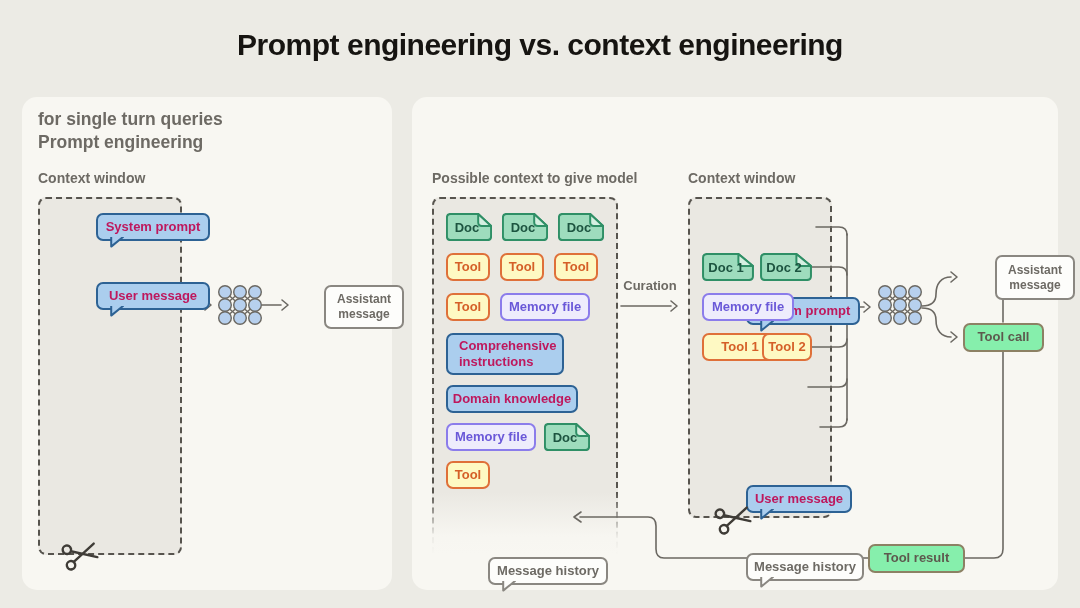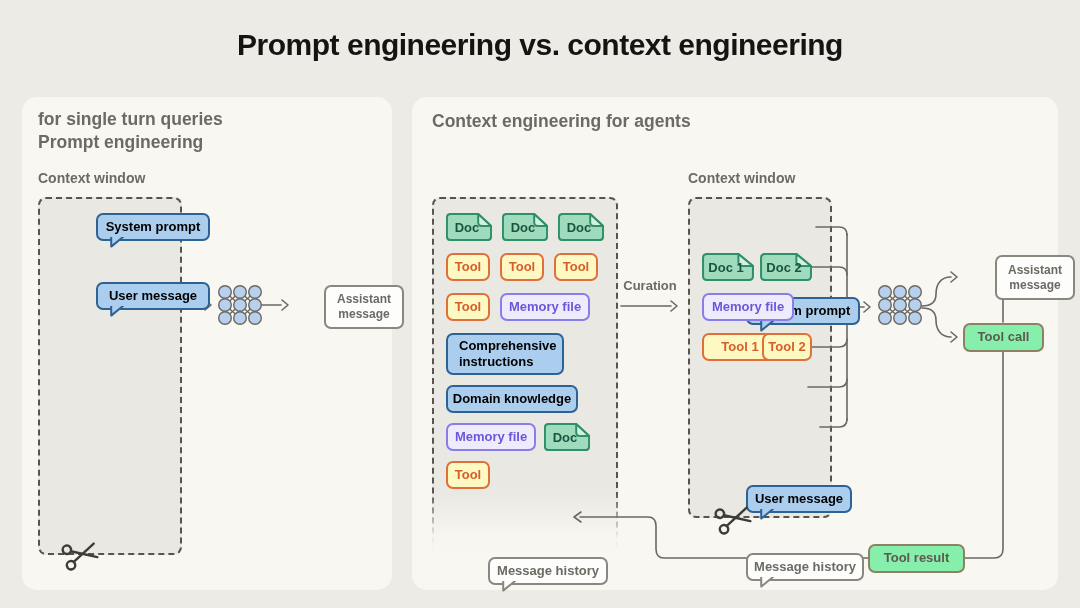--- a/index.html
+++ b/index.html
@@ -7,21 +7,21 @@
   .stage{position:relative;width:1080px;height:608px;background:#ecebe5;overflow:hidden;padding-left:44px;}
   .abs{position:absolute;box-sizing:border-box;}
   .page-title{left:0;top:28px;width:1080px;text-align:center;font-size:30px;font-weight:700;color:#161411;letter-spacing:-0.5px;}
   .panel{background:#f8f7f2;border-radius:15px;}
   .panel-heading{font-size:17.5px;font-weight:700;color:#6d6a64;line-height:1.32;}
   .section-label{font-size:14px;font-weight:700;color:#6d6a64;}
   .dashed-box{background:#eae8e2;border:2px dashed #57544e;border-radius:8px;}
   .dashed-box.no-bottom{border-bottom:none;border-bottom-left-radius:0;border-bottom-right-radius:0;}
   .fade{background:linear-gradient(to bottom, rgba(248,247,242,0) 0%, rgba(248,247,242,0.92) 55%, #f8f7f2 78%);}
   .box{display:flex;align-items:center;justify-content:center;font-size:13px;font-weight:700;border-radius:7px;border:2px solid;text-align:center;line-height:1.25;}
-  .blue{background:#abceee;border-color:#2d6294;color:#000000;}
+  .blue{background:#abceee;border-color:#2d6294;color:#be185d;}
   .orange{background:#fef9c3;border-color:#df7039;color:#d55f28;}
   .purple{background:#eeecfc;border-color:#8b7ceb;color:#6a58d8;}
   .white{background:#fdfdfb;border-color:#8a8781;color:#6d6a64;}
   .tan{background:#86efac;border-color:#8c8164;color:#5d594e;}
   .left-text{justify-content:flex-start;text-align:left;padding-left:11px;}
   .out-box{font-size:12px;margin-left:32px;}
   .doc{position:absolute;}
   .doc svg.docshape{position:absolute;left:0;top:0;width:100%;height:100%;}
   .d-body{fill:#9edcbd;stroke:#2f8f66;stroke-width:2;vector-effect:non-scaling-stroke;stroke-linejoin:round;}
   .d-fold{fill:#d5f0e1;stroke:#2f8f66;stroke-width:2;vector-effect:non-scaling-stroke;stroke-linejoin:round;}
@@ -46,21 +46,21 @@
 
   <div class="abs panel" style="left:22px;top:97px;width:370px;height:493px;"></div>
   <div class="abs panel" style="left:412px;top:97px;width:646px;height:493px;"></div>
 
   <div class="abs panel-heading" style="left:38px;top:108px;">
     <div>for single turn queries</div>
     <div>Prompt engineering</div>
   </div>
   <div class="abs section-label" style="left:38px;top:170px;">Context window</div>
 
-  <div class="abs panel-heading" style="left:432px;top:110px;">Context engineering for agents</div>
+  <div class="abs section-label" style="left:432px;top:170px;">Possible context to give model</div>
   <div class="abs section-label" style="left:688px;top:170px;">Context window</div>
 
   <div class="abs dashed-box" style="left:38px;top:197px;width:144px;height:358px;"></div>
   <div class="abs dashed-box no-bottom" style="left:432px;top:197px;width:186px;height:368px;"></div>
   <div class="abs fade" style="left:426px;top:492px;width:198px;height:80px;"></div>
   <div class="abs dashed-box" style="left:688px;top:197px;width:144px;height:321px;"></div>
 
   <div class="abs curation" style="left:613px;top:278px;width:74px;">Curation</div>
 
   <svg class="abs lines" style="left:0;top:0;" width="1080" height="608" viewBox="0 0 1080 608">

